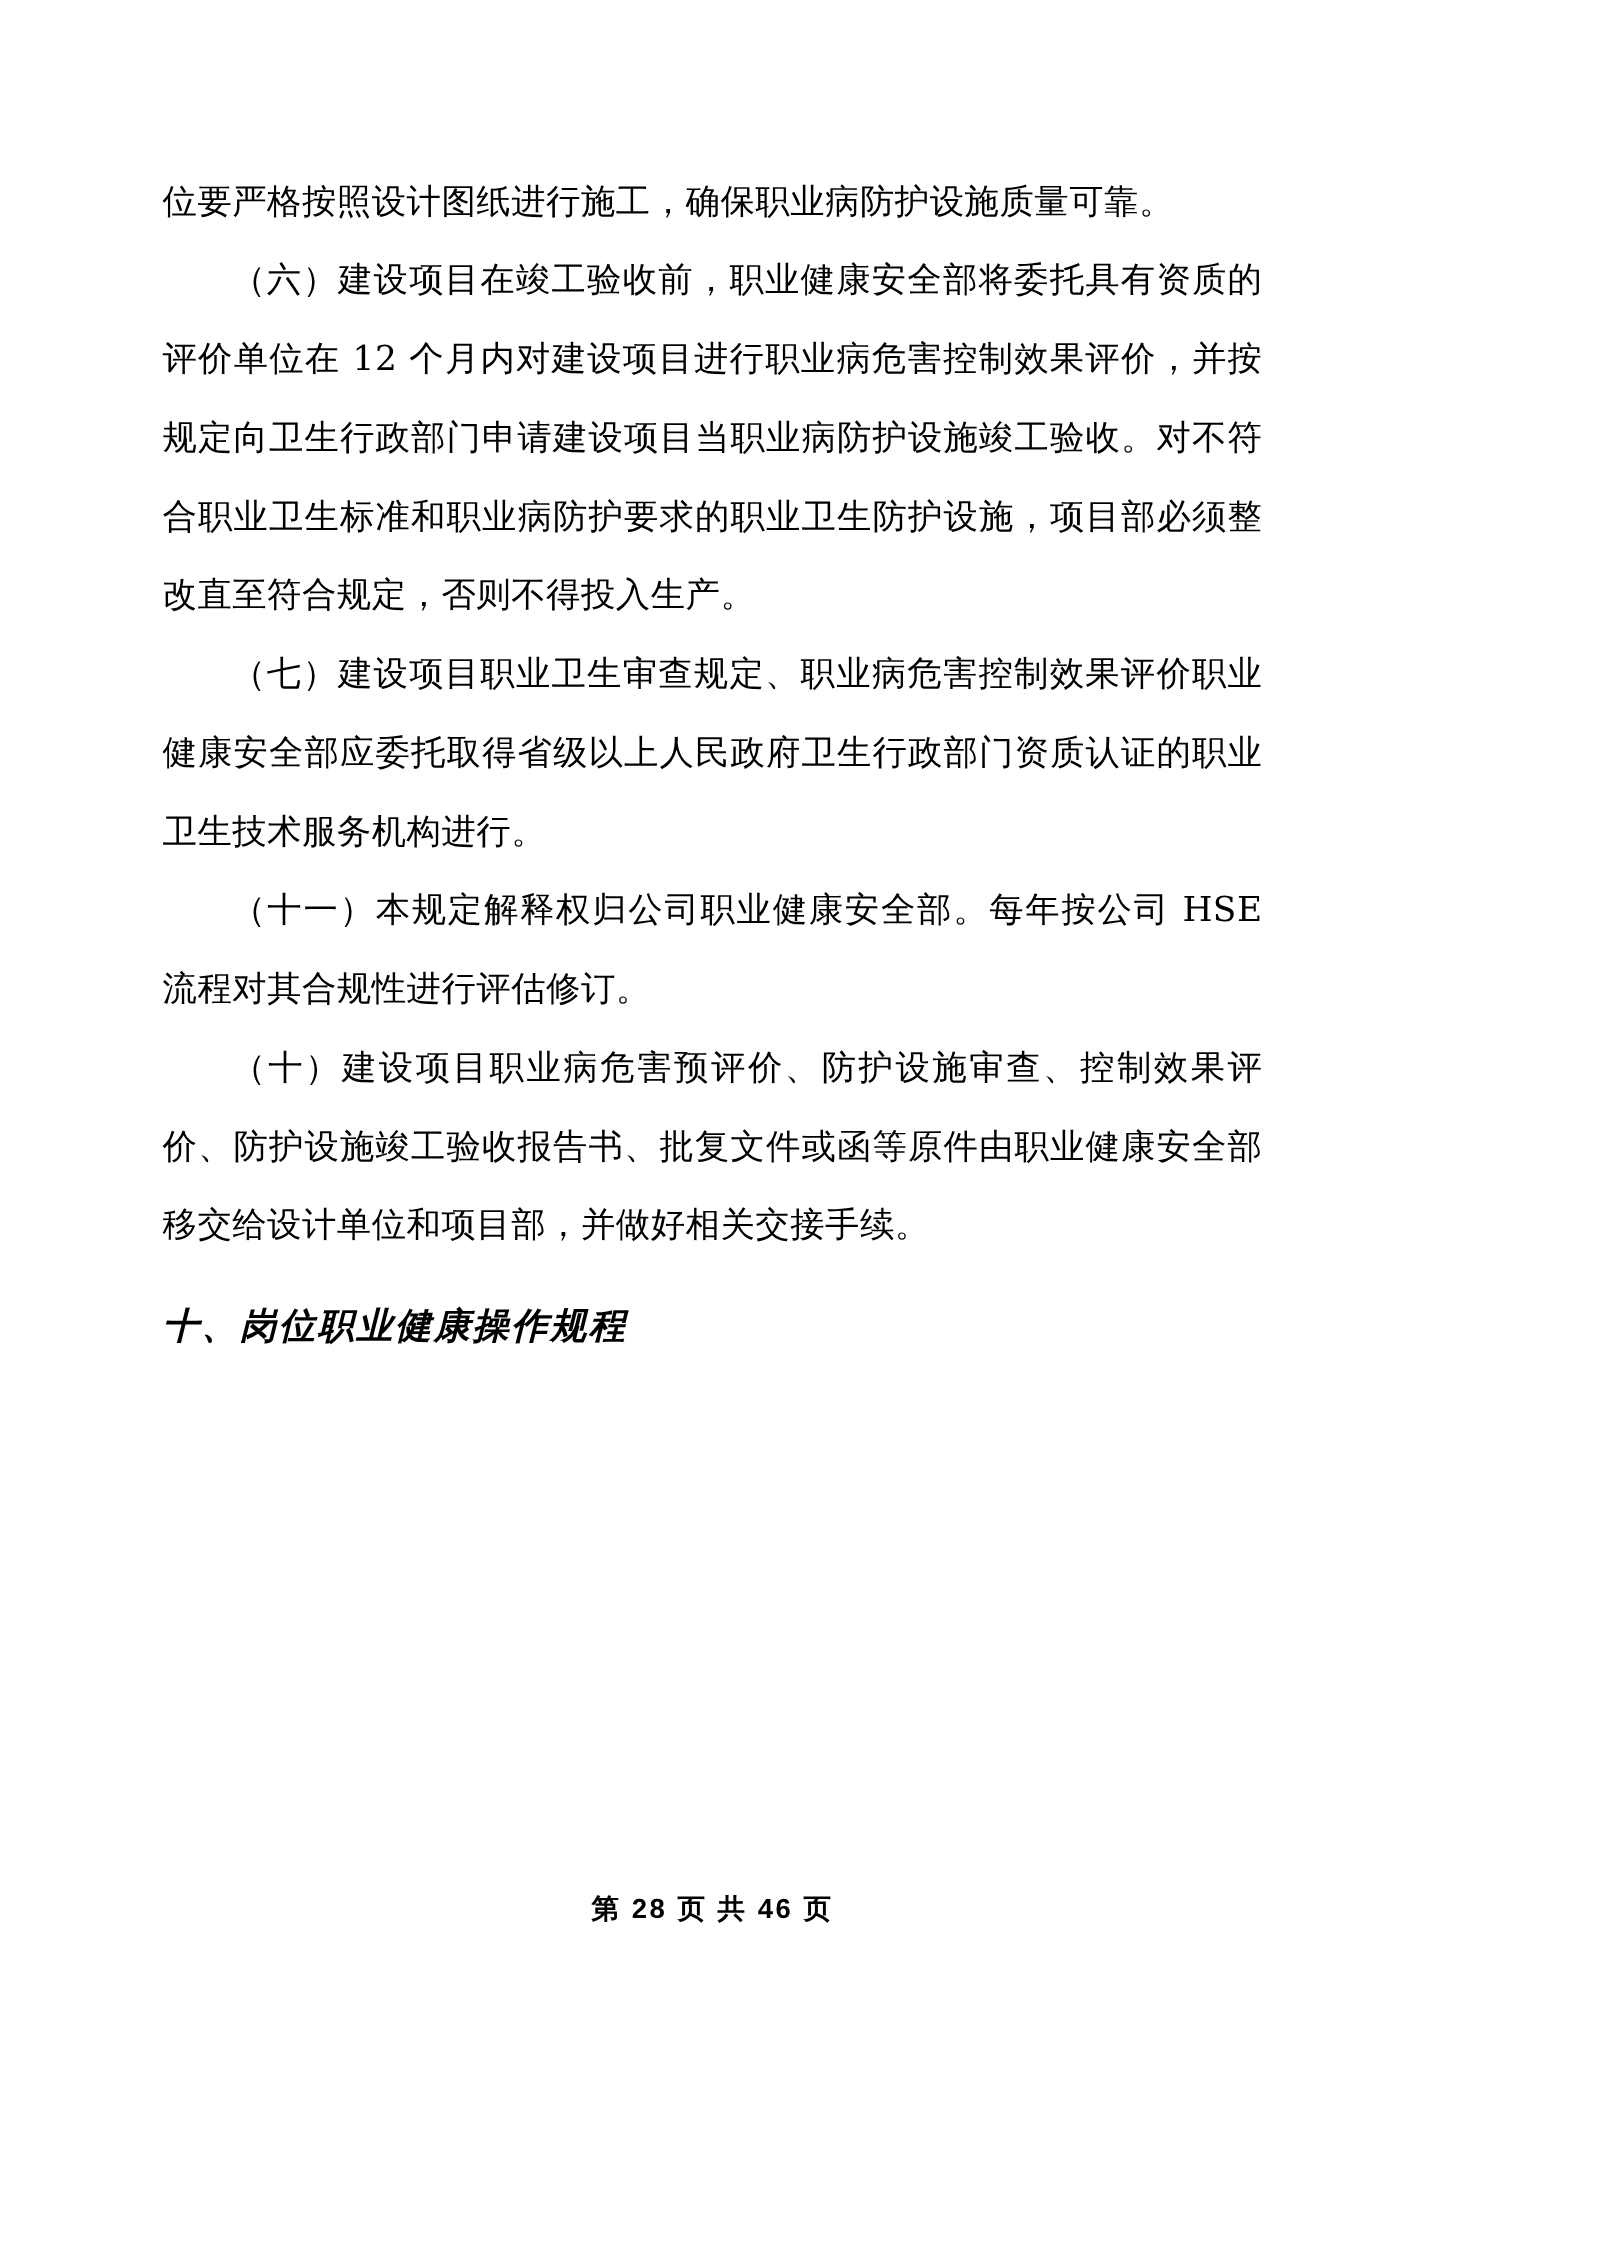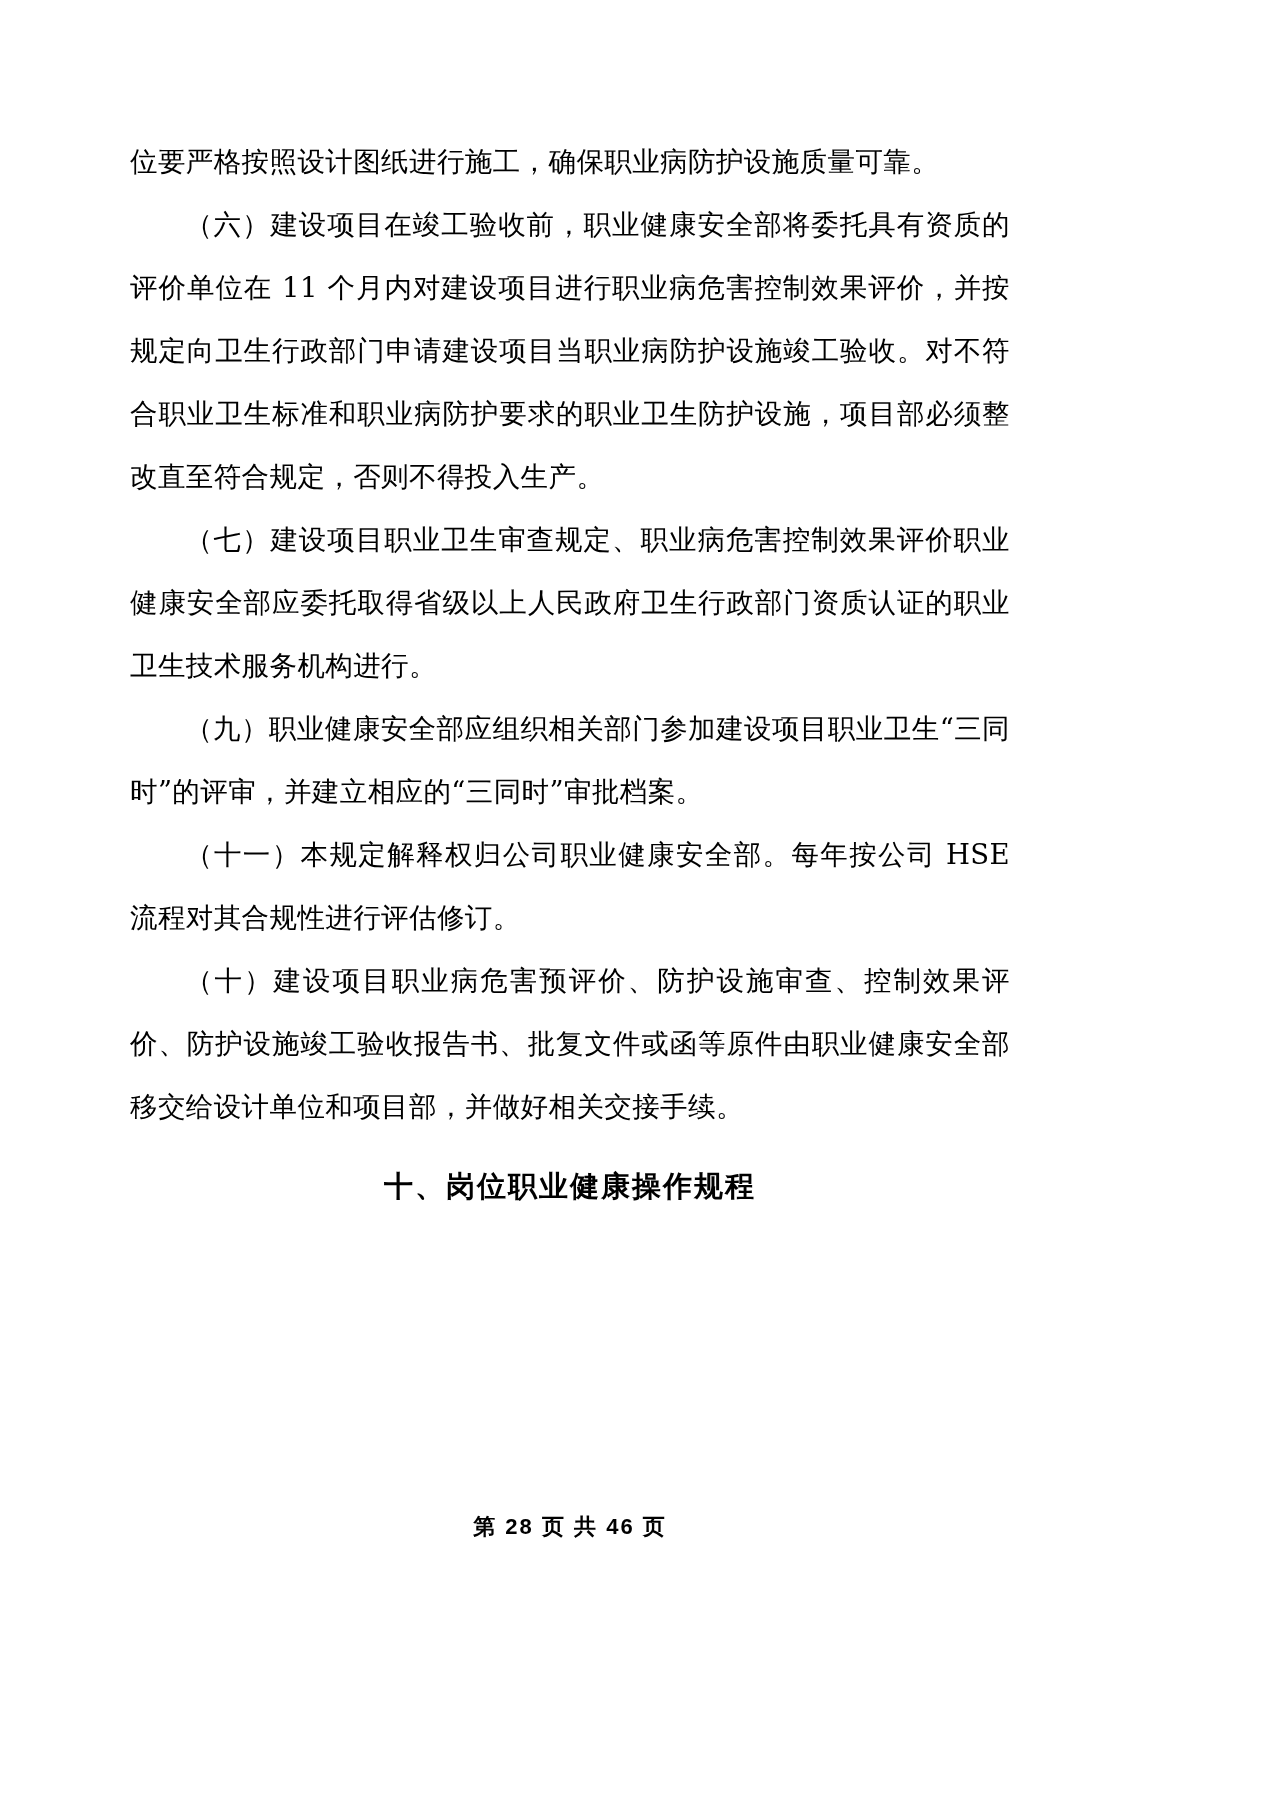--- a/index.html
+++ b/index.html
@@ -30,49 +30,48 @@
   }
   .para {
     margin: 0;
     text-indent: 2em;
   }
   .para.noindent {
     text-indent: 0;
   }
   .section-heading {
     margin: 18px 0 0 0;
-    text-align: center;
     font-family: "DejaVu Sans", "Liberation Sans", sans-serif;
     font-weight: bold;
     font-size: 29px;
     letter-spacing: 2px;
     line-height: 60px;
+    font-style: italic;
   }
   .footer {
     position: absolute;
     left: 0;
     right: 0;
     bottom: 268px;
     text-align: center;
     font-family: Liberation Sans, sans-serif;
     font-weight: bold;
     font-size: 22px;
     letter-spacing: 2px;
   }
 </style>
 </head>
 <body>
 
 <div class="page">
 
   <div class="body-text">
     <p class="para noindent">位要严格按照设计图纸进行施工，确保职业病防护设施质量可靠。</p>
-    <p class="para">（六）建设项目在竣工验收前，职业健康安全部将委托具有资质的评价单位在 11 个月内对建设项目进行职业病危害控制效果评价，并按规定向卫生行政部门申请建设项目当职业病防护设施竣工验收。对不符合职业卫生标准和职业病防护要求的职业卫生防护设施，项目部必须整改直至符合规定，否则不得投入生产。</p>
+    <p class="para">（六）建设项目在竣工验收前，职业健康安全部将委托具有资质的评价单位在 12 个月内对建设项目进行职业病危害控制效果评价，并按规定向卫生行政部门申请建设项目当职业病防护设施竣工验收。对不符合职业卫生标准和职业病防护要求的职业卫生防护设施，项目部必须整改直至符合规定，否则不得投入生产。</p>
     <p class="para">（七）建设项目职业卫生审查规定、职业病危害控制效果评价职业健康安全部应委托取得省级以上人民政府卫生行政部门资质认证的职业卫生技术服务机构进行。</p>
-    <p class="para">（九）职业健康安全部应组织相关部门参加建设项目职业卫生“三同时”的评审，并建立相应的“三同时”审批档案。</p>
     <p class="para">（十一）本规定解释权归公司职业健康安全部。每年按公司 HSE 流程对其合规性进行评估修订。</p>
     <p class="para">（十）建设项目职业病危害预评价、防护设施审查、控制效果评价、防护设施竣工验收报告书、批复文件或函等原件由职业健康安全部移交给设计单位和项目部，并做好相关交接手续。</p>
   </div>
 
   <h2 class="section-heading">十、岗位职业健康操作规程</h2>
 
   <div class="footer">第 28 页 共 46 页</div>
 
 </div>
 

